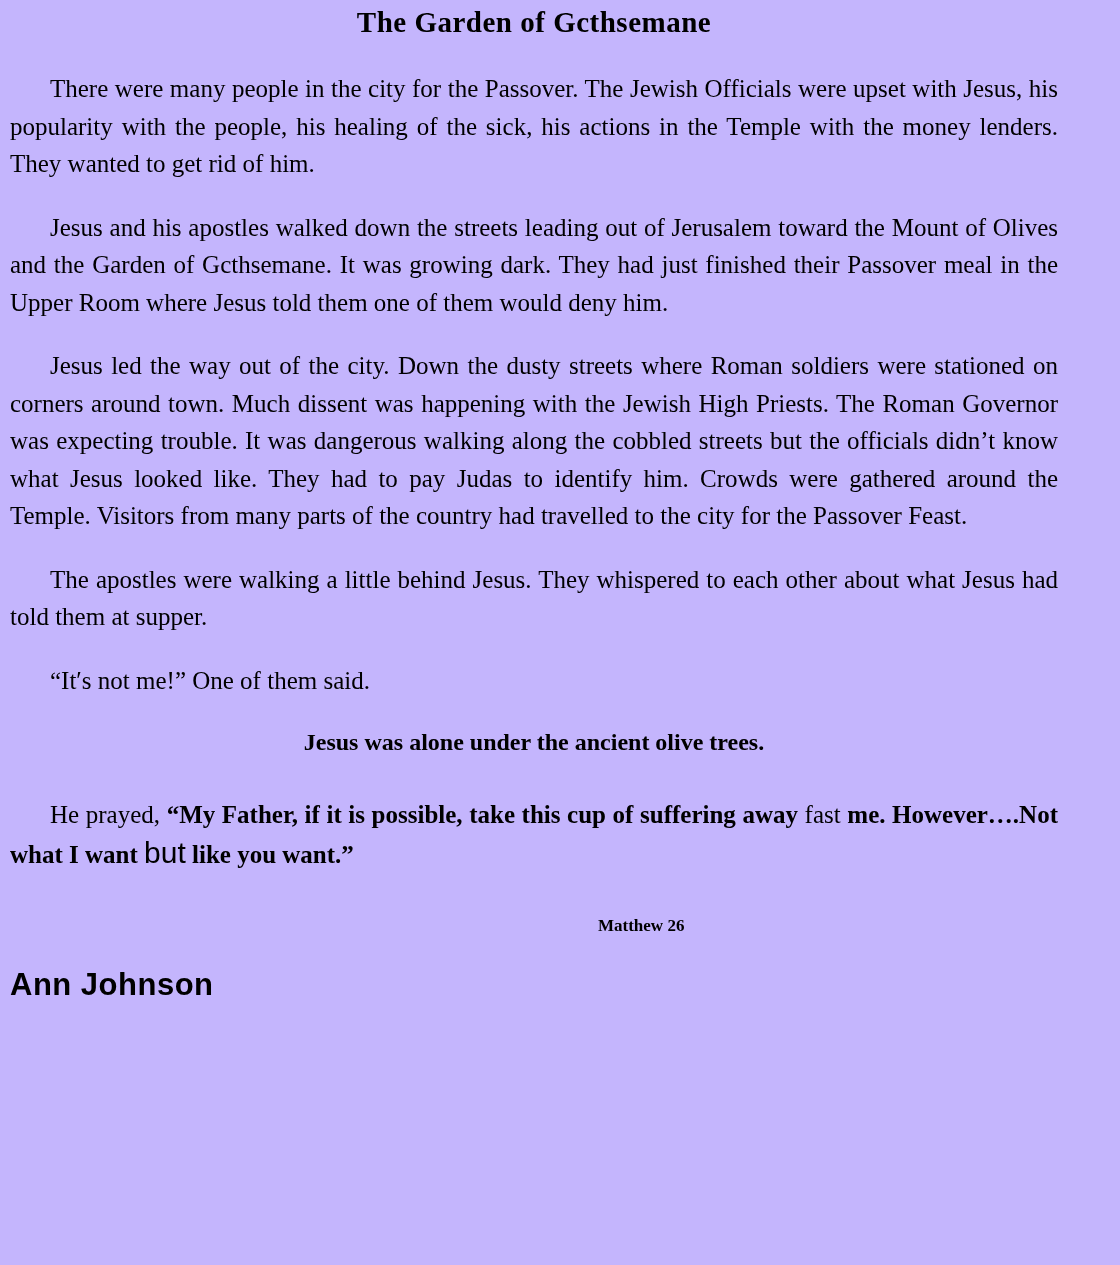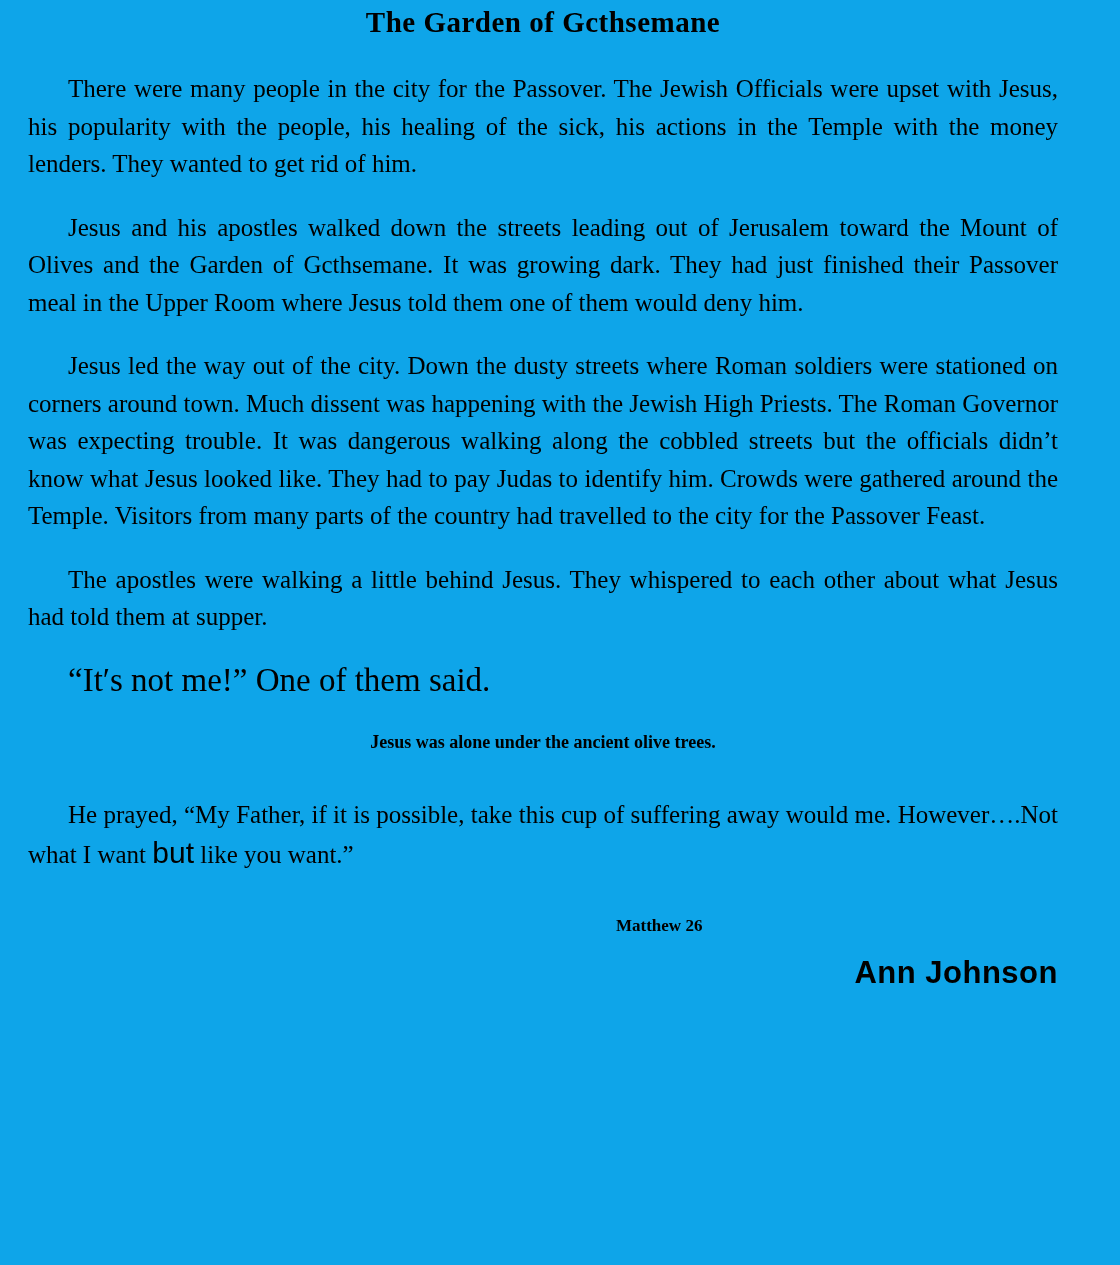--- a/index.html
+++ b/index.html
@@ -12,90 +12,89 @@
     width: 1120px;
     height: 1265px;
     overflow: hidden;
     font-family: "Liberation Serif", "DejaVu Serif", serif;
     color: #000000;
   }
 
   .page {
     width: 1120px;
     height: 1265px;
-    padding: 5px 62px 0 28px;
-    background: #0ea5e9;
+    padding: 5px 62px 0 10px;
+    background: #c4b5fd;
   }
 
   .doc-title {
     font-size: 29px;
     font-weight: bold;
     text-align: center;
     letter-spacing: 0.5px;
     line-height: 34px;
     margin: 0 0 31px 0;
   }
 
   p.body-para {
     font-size: 25px;
     line-height: 37.5px;
     text-align: justify;
     text-indent: 40px;
     margin: 0 0 26px 0;
   }
 
   p.quote-para {
-    font-size: 33px;
+    font-size: 25px;
     line-height: 37.5px;
     text-indent: 40px;
     margin: 0 0 26px 0;
   }
 
   .subheading {
-    font-size: 18px;
+    font-size: 24px;
     font-weight: bold;
     text-align: center;
     line-height: 35px;
     margin: 6px 0 36px 0;
   }
 
   p.prayer-para {
     font-size: 25px;
     line-height: 37.5px;
     text-align: justify;
     text-indent: 40px;
     margin: 0;
   }
 
   .seg-regular { font-weight: normal; }
 
-  .seg-bold { font-weight: normal; }
+  .seg-bold { font-weight: bold; }
 
   .seg-bold-sans-large {
     font-weight: normal;
     font-family: "Liberation Sans", "DejaVu Sans", sans-serif;
     font-size: 30px;
   }
 
   .citation {
     font-size: 17px;
     font-weight: bold;
     line-height: 33px;
     margin: 36px 0 0 0;
     padding-left: 588px;
   }
 
   .author {
     font-family: "Liberation Sans", "DejaVu Sans", sans-serif;
     font-size: 31px;
     font-weight: bold;
     line-height: 37px;
-    margin: 12px 0 0 0;
+    margin: 24px 0 0 0;
     letter-spacing: 0.5px;
-    text-align: right;
   }
 </style>
 </head>
 <body>
 
 <div class="page">
 
   <h1 class="doc-title">The Garden of Gcthsemane</h1>
 
   <p class="body-para">There were many people in the city for the Passover. The Jewish Officials were upset with Jesus, his popularity with the people, his healing of the sick, his actions in the Temple with the money lenders. They wanted to get rid of him.</p>
@@ -105,19 +104,19 @@
   <p class="body-para">Jesus led the way out of the city. Down the dusty streets where Roman soldiers were stationed on corners around town. Much dissent was happening with the Jewish High Priests. The Roman Governor was expecting trouble. It was dangerous walking along the cobbled streets but the officials didn’t know what Jesus looked like. They had to pay Judas to identify him. Crowds were gathered around the Temple. Visitors from many parts of the country had travelled to the city for the Passover Feast.</p>
 
   <p class="body-para">The apostles were walking a little behind Jesus. They whispered to each other about what Jesus had told them at supper.</p>
 
   <p class="quote-para">“It′s not me!” One of them said.</p>
 
 
 
   <h2 class="subheading">Jesus was alone under the ancient olive trees.</h2>
 
-  <p class="prayer-para"><span class="seg-regular">He prayed, </span><span class="seg-bold">“My Father, if it is possible, take this cup of suffering away</span><span class="seg-regular"> would </span><span class="seg-bold">me. However….Not what I want </span><span class="seg-bold-sans-large">but</span><span class="seg-bold"> like you want.”</span></p>
+  <p class="prayer-para"><span class="seg-regular">He prayed, </span><span class="seg-bold">“My Father, if it is possible, take this cup of suffering away</span><span class="seg-regular"> fast </span><span class="seg-bold">me. However….Not what I want </span><span class="seg-bold-sans-large">but</span><span class="seg-bold"> like you want.”</span></p>
 
   <div class="citation">Matthew 26</div>
 
   <div class="author">Ann Johnson</div>
 
 </div>
 
 </body></html>

